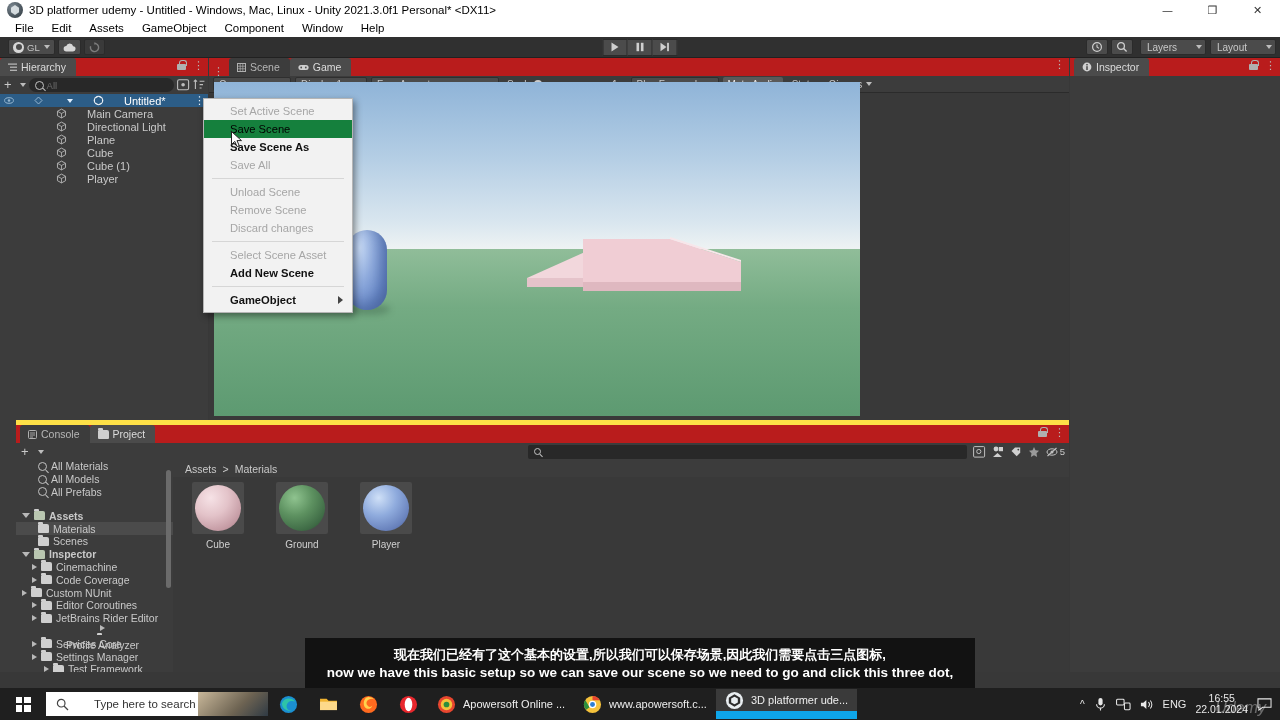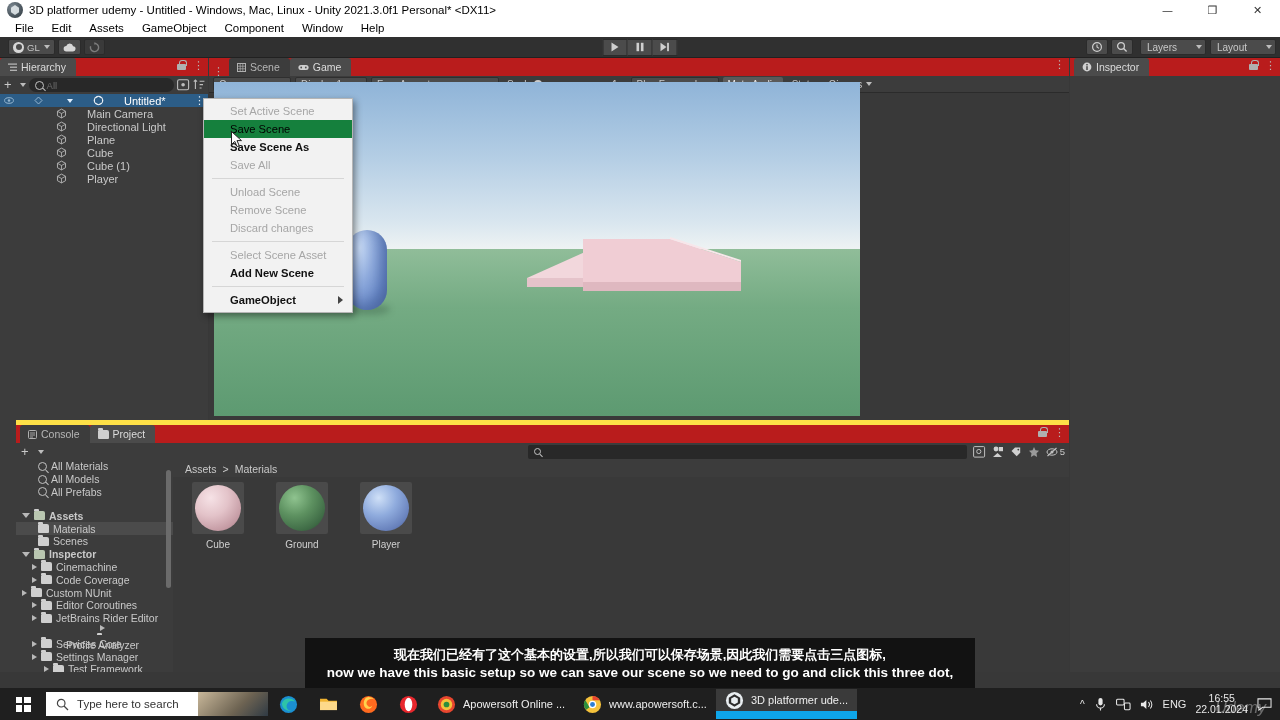--- a/index.html
+++ b/index.html
@@ -188,21 +188,21 @@
   
   #taskbar {
     position:absolute; left:0; bottom:0; width:1280px; height:32px;
     background:#1f1f1f; display:flex; align-items:center; z-index:70;
   }
   #startbtn { width:46px; height:32px; display:flex; align-items:center; justify-content:center; }
   .winlogo { width:15px; height:15px; display:grid; grid-template-columns:1fr 1fr; grid-template-rows:1fr 1fr; gap:1.6px;}
   .winlogo div { background:#fff; }
   #searchbox {
     width:222px; height:24px; background:#fff; display:flex; align-items:center;
-    gap:8px; padding-left:10px; font-size:11.5px; color:#333; overflow:hidden; position:relative;
+    gap:25px; padding-left:10px; font-size:11.5px; color:#333; overflow:hidden; position:relative;
   }
   .tb-app { width:40px; height:32px; display:flex; align-items:center; justify-content:center; }
   .tb-task {
     height:30px; display:flex; align-items:center; gap:7px; padding:0 9px;
     color:#eee; font-size:11px; white-space:nowrap;
   }
   .tb-task.active { background:#3a3a3a; border-bottom:8px solid #0ea5e9; }
   #tray { margin-left:auto; display:flex; align-items:center; gap:9px; padding-right:8px; color:#e8e8e8; font-size:11px;}
   #clock { text-align:center; line-height:11px; font-size:10.5px; }
   .watermark { position:absolute; right:14px; bottom:3px; color:rgba(255,255,255,.35); font-size:16px; font-style:italic;}

